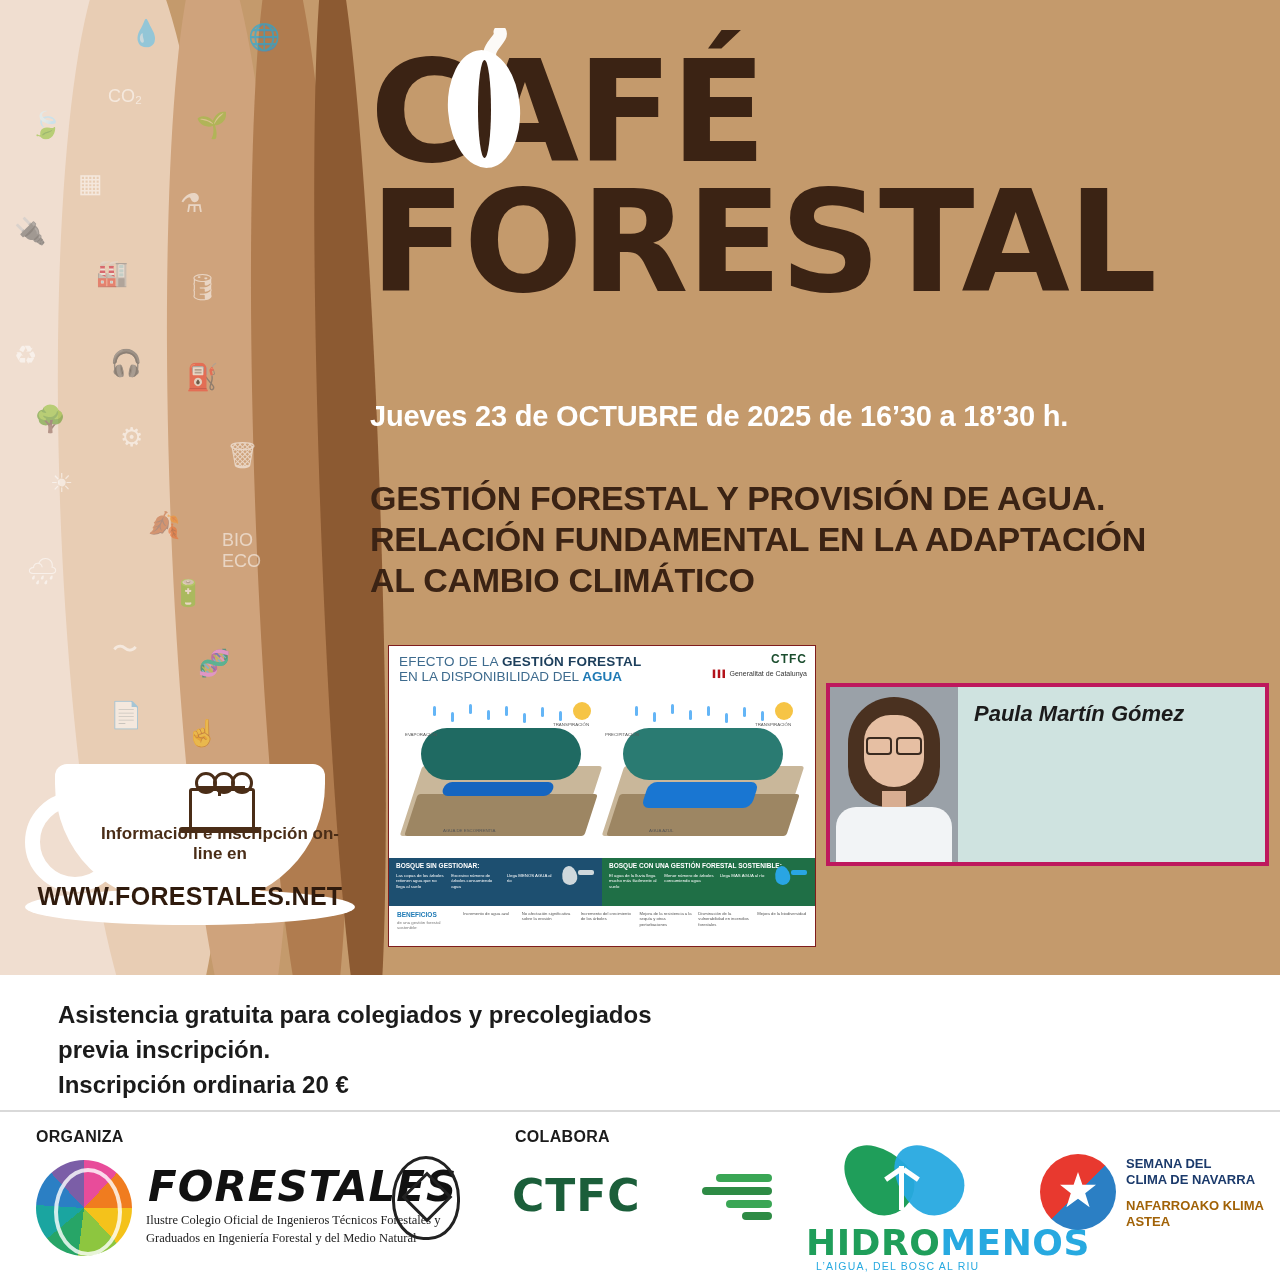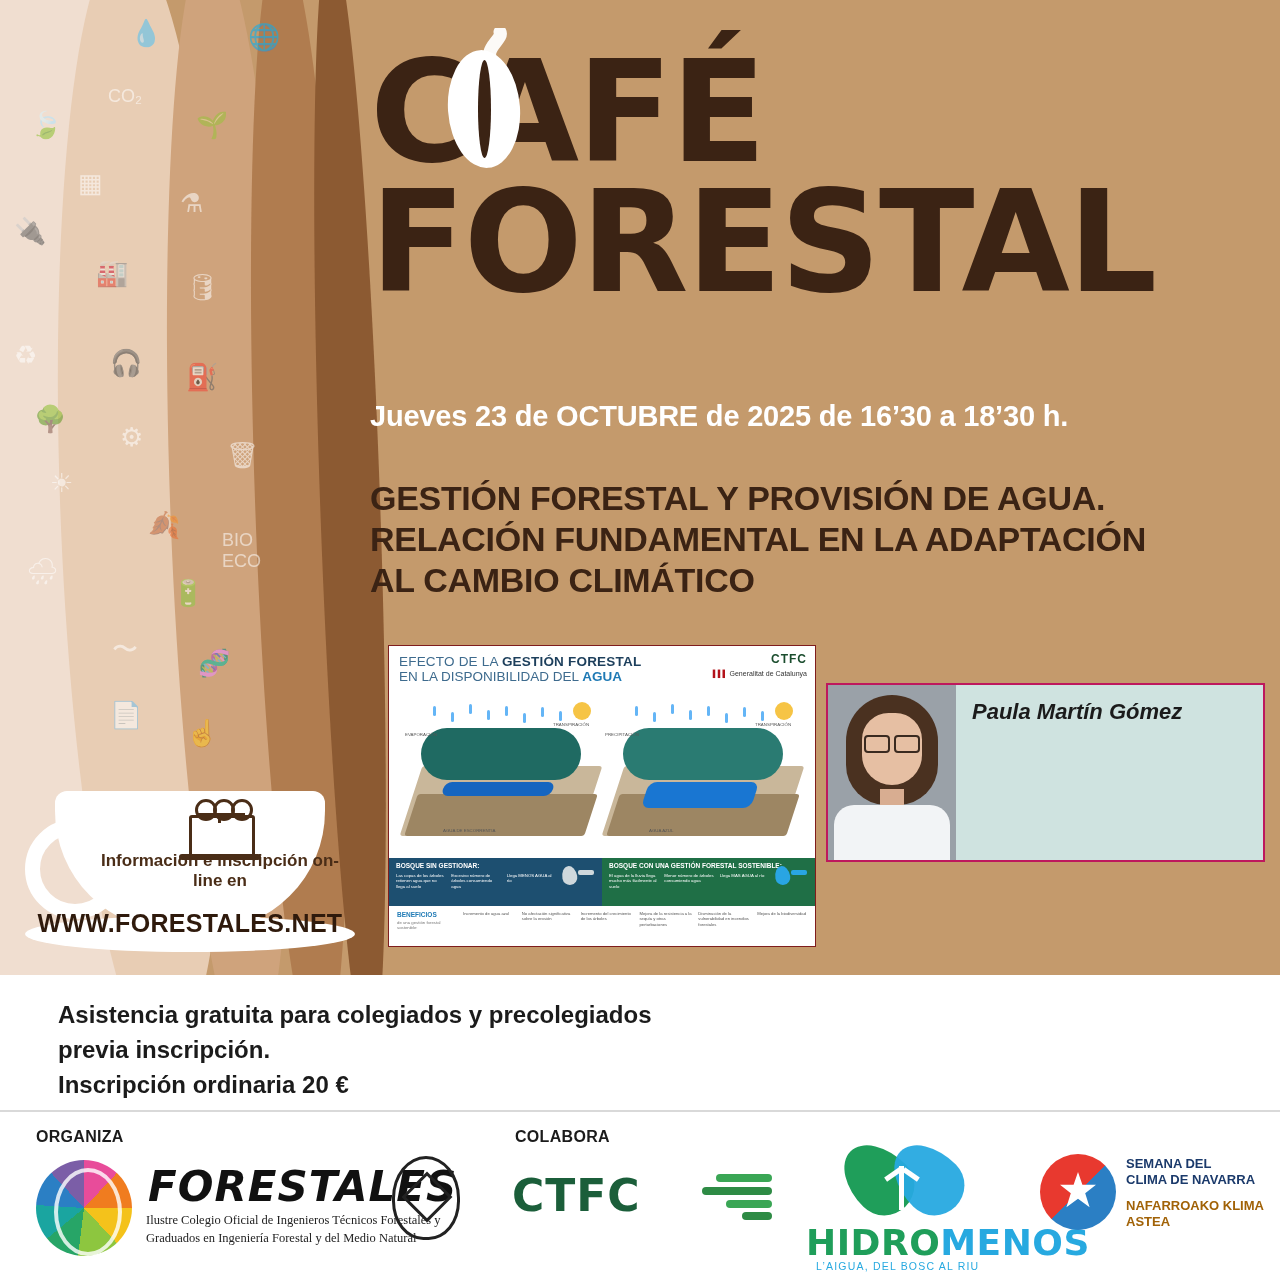--- a/index.html
+++ b/index.html
@@ -17,21 +17,21 @@
   .b1{left:-160px;width:420px;background:#f0ded0;border-radius:0 55% 55% 0/0 50% 50% 0;transform:rotate(-3deg);}
   .b2{left:60px;width:170px;background:#e8cdb4;border-radius:50%/ 50%;transform:rotate(-2deg);}
   .b3{left:170px;width:120px;background:#cfa37c;border-radius:50%/50%;transform:rotate(-2deg);}
   .b4{left:255px;width:90px;background:#b07c4f;border-radius:50%/50%;transform:rotate(-2deg);}
   .b5{left:320px;width:60px;background:#8c5a32;border-radius:50%/50%;transform:rotate(-2deg);}
 
   .icon-field{position:absolute;left:0;top:0;width:360px;height:975px;color:rgba(255,255,255,.55);font-size:26px;}
   .icon-field span{position:absolute;}
 
   
-  .cup{position:absolute;left:25px;top:791px;width:330px;height:175px;}
+  .cup{position:absolute;left:25px;top:764px;width:330px;height:175px;}
   .cup-body{position:absolute;left:30px;top:0;width:270px;height:140px;background:#fff;border-radius:12px 12px 120px 120px;}
   .cup-handle{position:absolute;left:0px;top:28px;width:70px;height:70px;border:15px solid #fff;border-radius:50%;}
   .saucer{position:absolute;left:0px;top:125px;width:330px;height:36px;background:#fff;border-radius:50%;}
   .cup-text{position:absolute;left:40px;top:60px;width:250px;text-align:center;color:#4a2d17;font-size:17px;font-weight:700;line-height:1.15;}
   .cup-url{position:absolute;left:10px;top:118px;width:310px;text-align:center;color:#2f1a0c;font-size:25px;font-weight:800;letter-spacing:.3px;}
 
   .laptop{position:absolute;left:120px;top:8px;width:90px;height:60px;}
   .laptop .screen{position:absolute;left:14px;top:16px;width:60px;height:38px;border:3px solid #4a2d17;border-radius:3px;}
   .laptop .base{position:absolute;left:4px;top:55px;width:82px;height:6px;background:#4a2d17;border-radius:3px;}
   .ppl{position:absolute;top:0;width:16px;height:16px;border-radius:50%;border:3px solid #4a2d17;}
@@ -87,21 +87,21 @@
   .tap.blue .drop{background:#29a5e3;}
   .tap .faucet{position:absolute;right:0;top:4px;width:16px;height:5px;background:#cfd8dc;border-radius:2px;}
   .tap.blue .faucet{background:#29a5e3;}
   .info-foot{position:absolute;left:0;top:260px;width:426px;height:40px;background:#fff;}
   .ben-t{position:absolute;left:8px;top:5px;font-size:6.5px;color:#1f7ab5;font-weight:700;}
   .ben-s{position:absolute;left:8px;top:14px;font-size:4.3px;color:#777;width:62px;line-height:1.25;}
   .ben-items{position:absolute;left:74px;top:5px;right:4px;display:flex;gap:5px;}
   .ben-items div{font-size:4.2px;color:#555;line-height:1.3;flex:1;}
 
   
-  .speaker{position:absolute;left:826px;top:683px;width:435px;height:175px;background:#cfe3e0;border:2px solid #be185d;display:flex;}
+  .speaker{position:absolute;left:826px;top:683px;width:435px;height:175px;background:#cfe3e0;border:4px solid #be185d;display:flex;}
   .photo{width:128px;height:175px;background:linear-gradient(#b8bdc2,#8d949b);position:relative;overflow:hidden;}
   .ph-bg{position:absolute;inset:0;background:#9aa1a8;}
   .ph-hair{position:absolute;left:18px;top:10px;width:92px;height:110px;background:#4a3120;border-radius:46px 46px 40px 40px;}
   .ph-face{position:absolute;left:34px;top:28px;width:60px;height:72px;background:#e6bfa3;border-radius:30px 30px 34px 34px;}
   .ph-glass{position:absolute;left:36px;top:50px;width:56px;height:14px;}
   .ph-glass i{position:absolute;top:0;width:22px;height:14px;border:2px solid #3a2a20;border-radius:4px;}
   .ph-glass i:first-child{left:0;} .ph-glass i:last-child{right:0;}
   .ph-body{position:absolute;left:6px;top:120px;width:116px;height:60px;background:#f2f4f6;border-radius:20px 20px 0 0;}
   .ph-neck{position:absolute;left:52px;top:104px;width:24px;height:24px;background:#d8ad91;}
   .sp-text{flex:1;padding:14px 12px 0 16px;}

